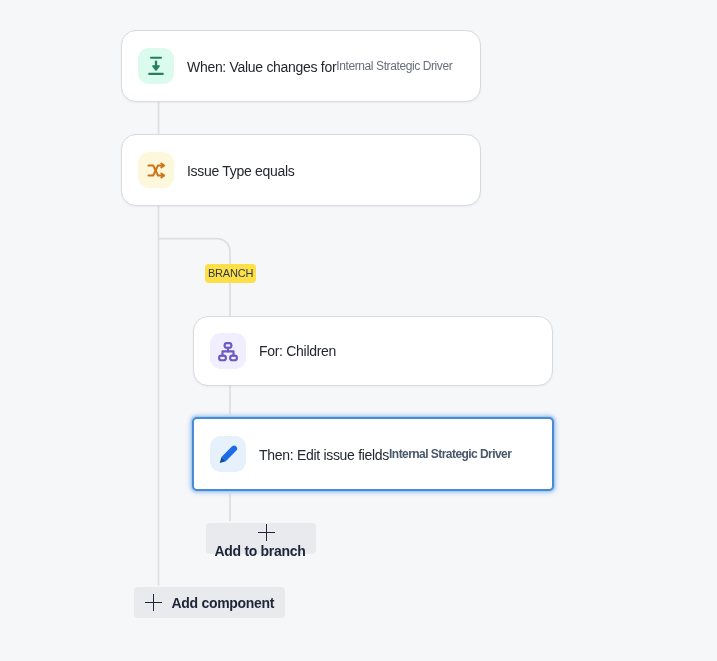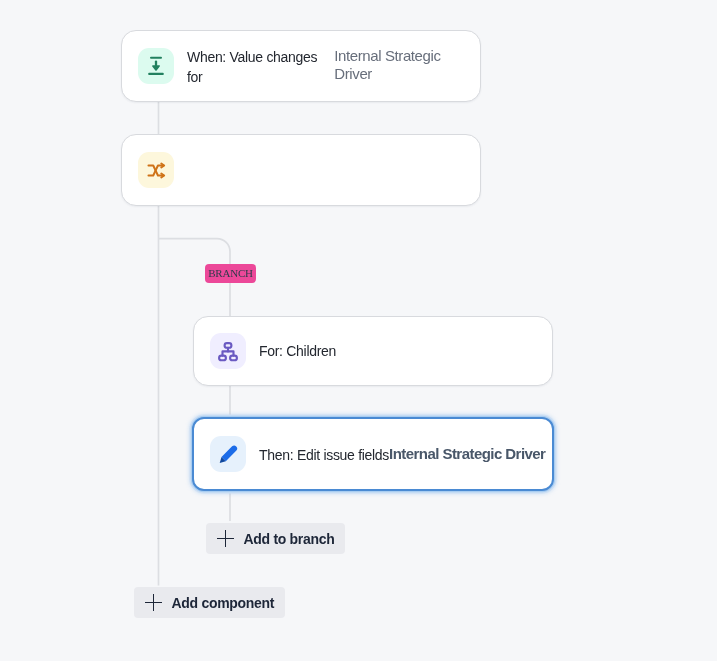--- a/index.html
+++ b/index.html
@@ -39,25 +39,25 @@
     height: 36px;
     border-radius: 11px;
     display: flex;
     align-items: center;
     justify-content: center;
     flex: 0 0 auto;
     margin-left: 16px;
   }
   .txt { display: flex; flex-direction: row; margin-left: 13px; position:relative; top:1px; }
   .title { font-size: 14px; letter-spacing: -0.3px; color: #23272f; line-height: 20px; }
-  .sub { font-size: 15px; letter-spacing: -0.4px; color: #676e7b; line-height: 18px; }
+  .sub { font-size: 12px; letter-spacing: -0.4px; color: #676e7b; line-height: 18px; }
 
   .card.selected {
     border: 2px solid #4a8ad3;
-    border-radius: 12px;
+    border-radius: 5px;
     box-shadow: 0 0 0 1.2px #a9cdf1, 0 0 0 2.5px #cfe0f4, 0 0 4px 2px rgba(150,193,240,0.65);
   }
   .card.selected .title { color: #23272f; }
   .card.selected .sub { color: #495769; font-weight: bold; letter-spacing: -0.55px; }
 
   
   .branch-badge {
     position: absolute;
     background: #e5e6ea;
     color: #303a4c;
@@ -115,24 +115,25 @@
   <div class="card" style="left:121px; top:134px; width:360px; height:72px;">
     <span class="ico" style="background-color: rgb(253, 247, 220);">
       <svg width="23" height="23" viewBox="0 0 24 24" fill="none" stroke-width="2.05" stroke-linecap="round" stroke-linejoin="round" shape-rendering="geometricPrecision" stroke="#cf7318">
         <path d="M3.6 6.8 H8.6 L13.5 17.2 H19.2"></path>
         <path d="M3.6 17.2 H8.6 L13.5 6.8 H19.2"></path>
         <path d="M17.0 4.7 L20.0 6.8 L17.0 8.9"></path>
         <path d="M17.0 15.1 L20.0 17.2 L17.0 19.3"></path>
       </svg>
     </span>
     <span class="txt">
+      <span class="title">Issue Type equals</span>
     </span>
   </div>
 
-  <div class="branch-badge" style="left: 205px; top: 264px; width: 51px; height: 19px; background-color: #ec4899; color: rgb(48, 58, 76); font-family: Liberation Serif, serif;">
+  <div class="branch-badge" style="left: 205px; top: 264px; width: 51px; height: 19px; background-color: #fde047; color: rgb(48, 58, 76);">
       <span class="bl">BRANCH</span>
     </div>
 
   <div class="card" style="left:193px; top:316px; width:360px; height:70px;">
     <span class="ico" style="background-color: rgb(240, 238, 255);">
       <svg width="24" height="24" viewBox="0 0 24 24" fill="none" stroke-width="2.15" stroke-linecap="round" stroke-linejoin="round" shape-rendering="geometricPrecision" stroke="#6a5ac2">
         <rect x="8.6" y="4.1" width="6.8" height="4.6" rx="2.3"></rect>
         <rect x="3.1" y="16.6" width="6.8" height="4.6" rx="2.3"></rect>
         <rect x="14.1" y="16.6" width="6.8" height="4.6" rx="2.3"></rect>
         <path d="M12 8.7 V12.4"></path>
@@ -150,21 +151,21 @@
         <path d="M5.5 14.9 L16.1 4.3 a3.05 3.05 0 0 1 4.3 4.3 L9.8 19.2 Z" fill="#1c6ce8"></path>
         <path d="M5.5 14.9 L9.8 19.2 L3.7 21.0 Z" fill="#10489e"></path>
       </svg>
     </span>
     <span class="txt" style="margin-left:13px;">
       <span class="title">Then: Edit issue fields</span>
       <span class="sub">Internal Strategic Driver</span>
     </span>
   </div>
 
-  <button class="addbtn" style="left:206px; top:523px; height:31px;">
+  <button class="addbtn" style="left:206px; top:523px; height:31px;flex-direction:column;">
     <span class="plus">
       <svg width="19" height="19" viewBox="0 0 24 24" fill="none" stroke="#1d2638" stroke-width="2.2" shape-rendering="crispEdges">
         <path d="M12 1 V23 M1 12 H23"></path>
       </svg>
     </span>
     <span class="lbl">Add to branch</span>
   </button>
 
   <button class="addbtn" style="left:134px; top:587px; height:31px;text-align:right;">
     <span class="plus">

